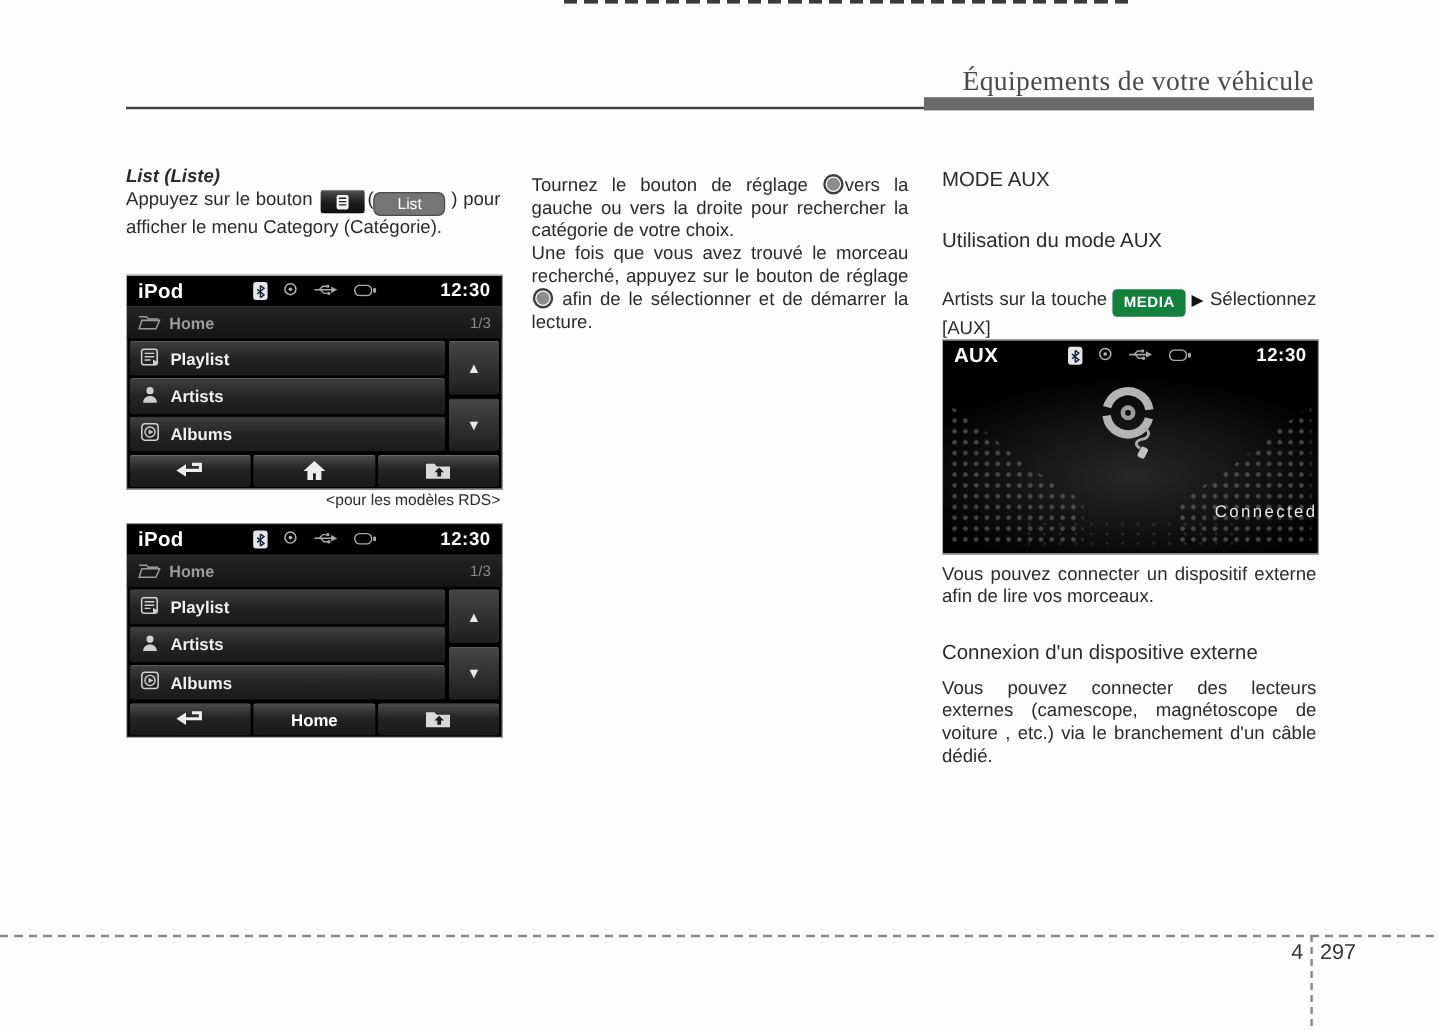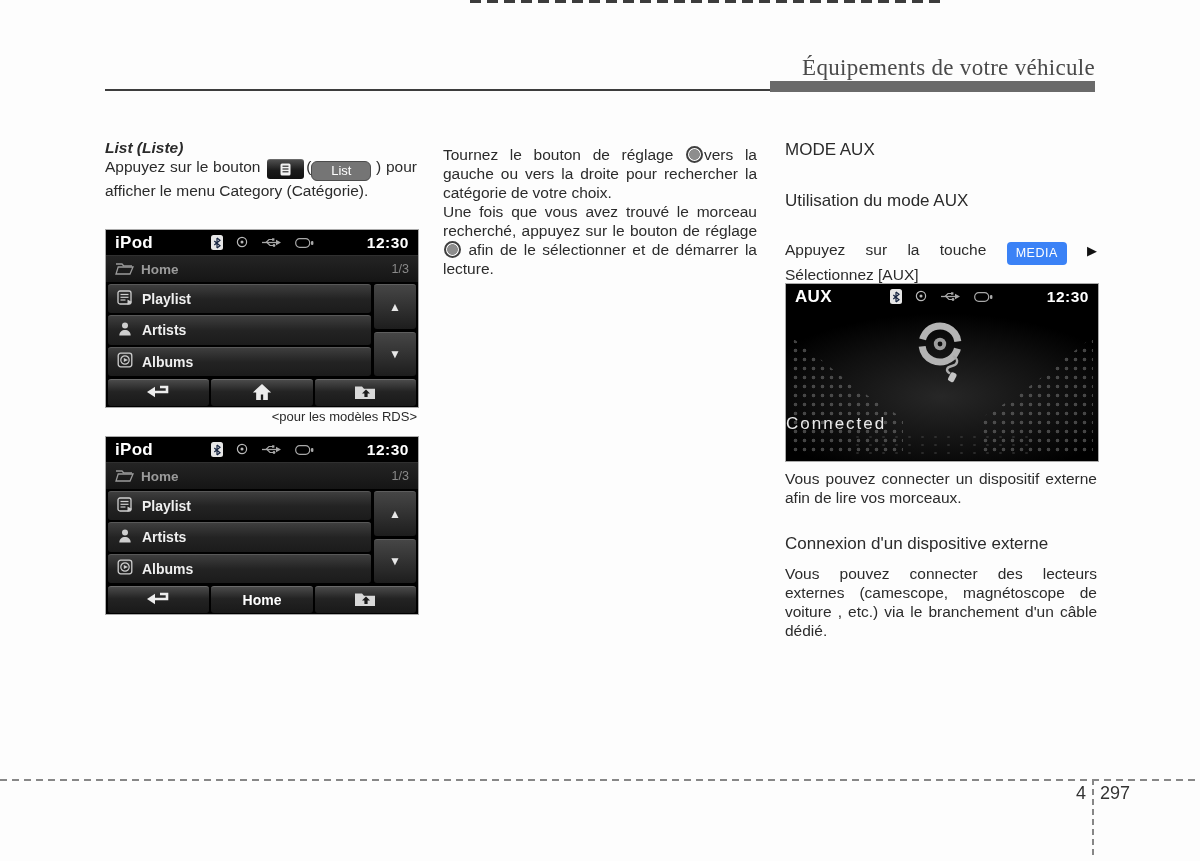--- a/index.html
+++ b/index.html
@@ -61,21 +61,21 @@
     border-radius:6px; background:#757575; color:#fff; font-size:13px; padding:0 6px;
     vertical-align:-3px; border:1px solid #4c4c4c;
   }
   .knob {
     display:inline-block; width:13px; height:13px; border-radius:50%;
     border:2px solid #3f3f3f; vertical-align:-3px;
     background:radial-gradient(circle, #8d8d8d 55%, #ffffff 62%);
     margin:0 1px;
   }
   .media-badge {
-    display:inline-block; background:#3b82f6; color:#fff; font-weight:normal;
+    display:inline-block; background:#15803d; color:#fff; font-weight:bold;
     font-size:12.5px; letter-spacing:.5px; padding:2px 9px 2px 9px; border-radius:4px;
     vertical-align:-2px;
   }
   .tri-right { color:#111; font-size:13px; }
 
   
   .screen {
     position:absolute; width:312px; height:177px; background:#000;
     border:1px solid #aaa; box-sizing:content-box;
   }
@@ -129,22 +129,22 @@
   }
   .dots-l { left:5px;  clip-path:polygon(0 0, 25% 18%, 50% 38%, 75% 55%, 100% 70%, 100% 100%, 0 100%); }
   .dots-r { right:5px; clip-path:polygon(100% 0, 75% 18%, 50% 38%, 25% 55%, 0 70%, 0 100%, 100% 100%); }
   .floor-dots {
     position:absolute; bottom:3px; left:65px; right:65px; height:24px; opacity:.35;
     background-image:radial-gradient(circle, #606060 1px, transparent 1.4px);
     background-size:13px 8px;
   }
   .aux-disc { position:absolute; left:50%; top:10px; transform:translateX(-50%); }
   .aux-connected {
-    position:absolute; left:0; right:0; bottom:26px; text-align:left;
-    color:#e9e9e9; font-size:17px; letter-spacing:2px;
+    position:absolute; left:0; right:0; bottom:26px; text-align:right;
+    color:#e9e9e9; font-size:14px; letter-spacing:2px;
   }
 </style>
 </head>
 <body>
 
 <div class="top-dash"></div>
 <div class="hdr-title">Équipements de votre véhicule</div>
 <div class="hdr-thin"></div>
 <div class="hdr-bar"></div>
 
@@ -345,21 +345,21 @@
   <p><span>Tournez le bouton de réglage</span>
     <span class="knob"></span><span>vers la gauche ou vers la droite pour rechercher la catégorie de votre choix.</span></p>
   <p><span>Une fois que vous avez trouvé le morceau recherché, appuyez sur le bouton de réglage</span>
     <span class="knob"></span>
     <span>afin de le sélectionner et de démarrer la lecture.</span></p>
 </div>
 
 <div class="col col3a">
   <p class="h-bold h1">MODE AUX</p>
   <p class="h-bold h2">Utilisation du mode AUX</p>
-  <p><span>Appuyez sur la touche</span>
+  <p><span>Artists sur la touche</span>
     <span class="media-badge">MEDIA</span>
     <span class="tri-right">▶</span>
     <span>Sélectionnez [AUX]</span></p>
 </div>
 
 <div class="screen" style="left:785px; top:283px;">
   <div class="scr-status">
     <span class="scr-title">AUX</span>
     <span class="scr-icons">
       <span class="bt-chip">

